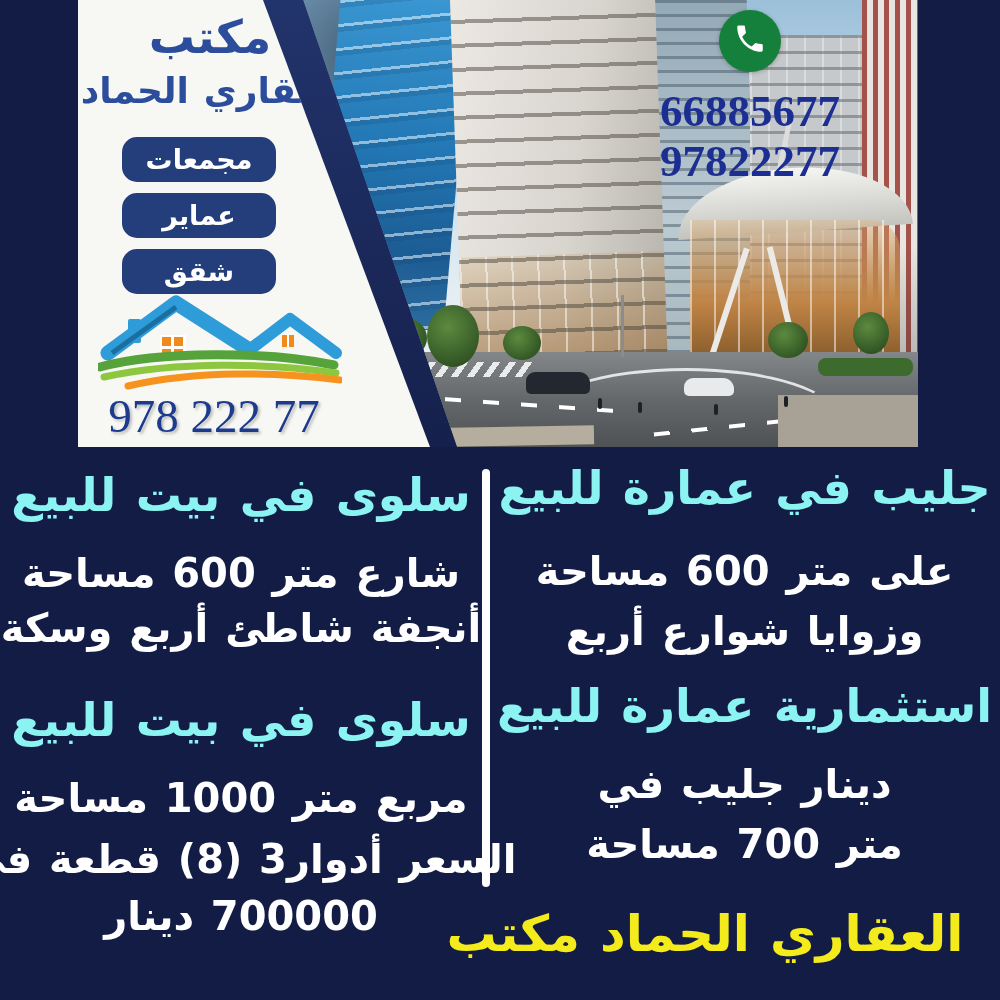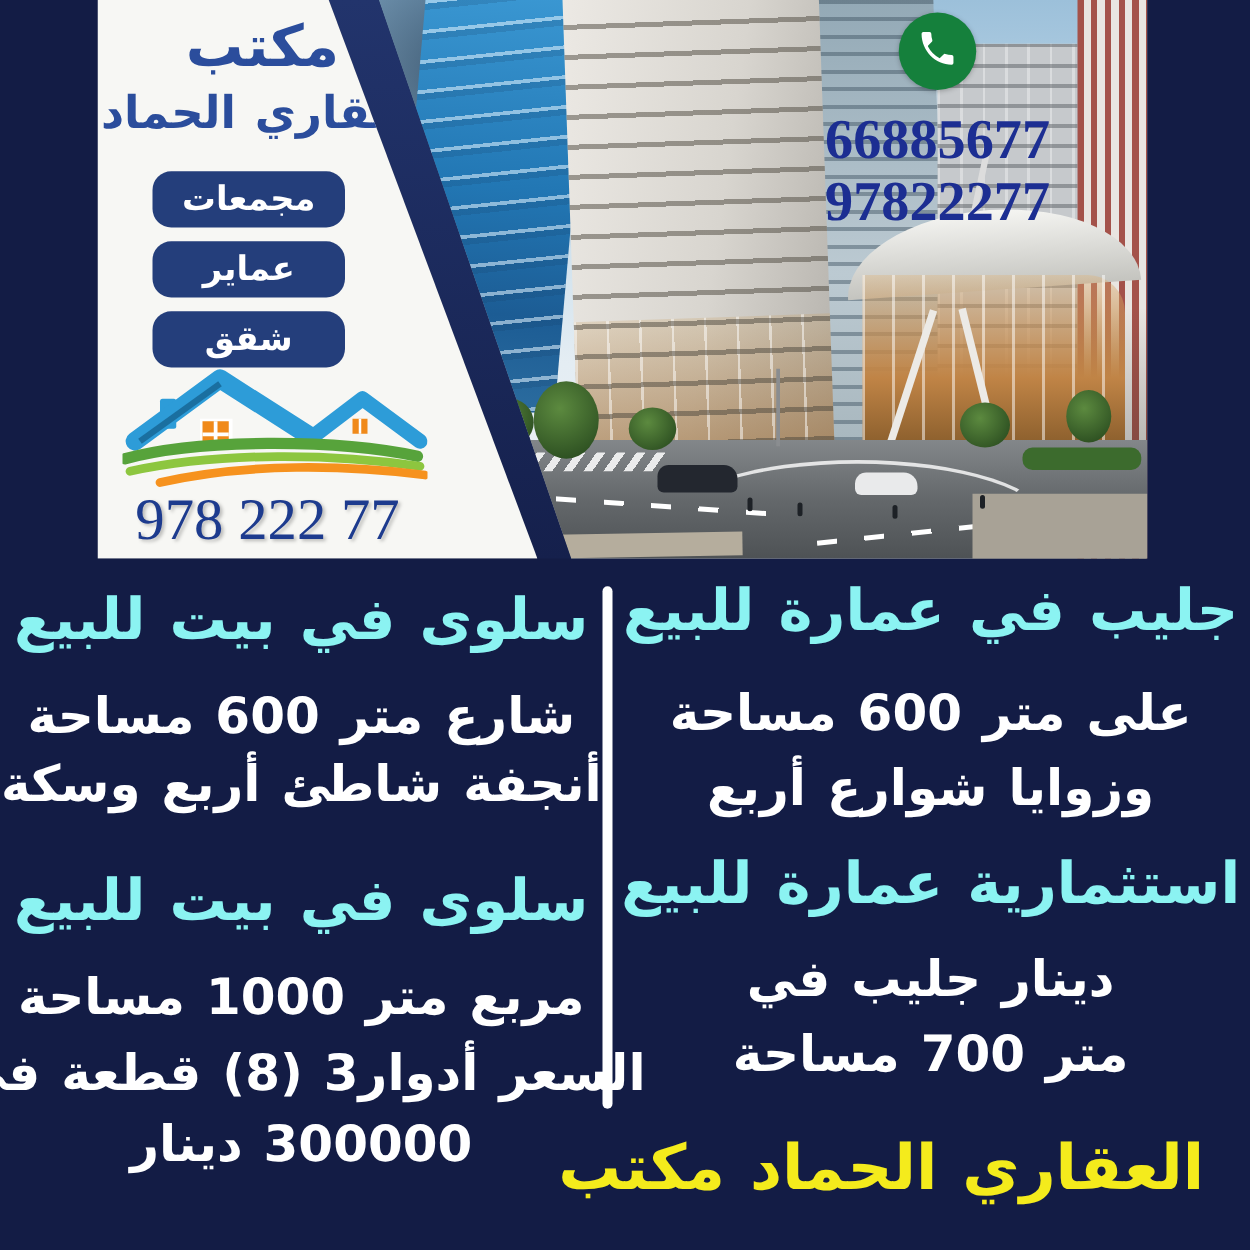--- a/index.html
+++ b/index.html
@@ -235,21 +235,21 @@
       </div>
       <div class="row r6 d">
         <span dir="ltr">في</span>
         <span dir="ltr">قطعة</span>
         <span dir="ltr">(8)</span>
         <span dir="ltr">3أدوار</span>
         <span dir="ltr">السعر</span>
       </div>
       <div class="row r7 d">
         <span dir="ltr">دينار</span>
-        <span dir="ltr">300000</span>
+        <span dir="ltr">700000</span>
       </div>
     </div>
   <div class="abs divider"></div>
   <div class="abs" id="col-right">
       <div class="row r1 t">
         <span dir="ltr">للبيع</span>
         <span dir="ltr">عمارة</span>
         <span dir="ltr">في</span>
         <span dir="ltr">جليب</span>
       </div>

